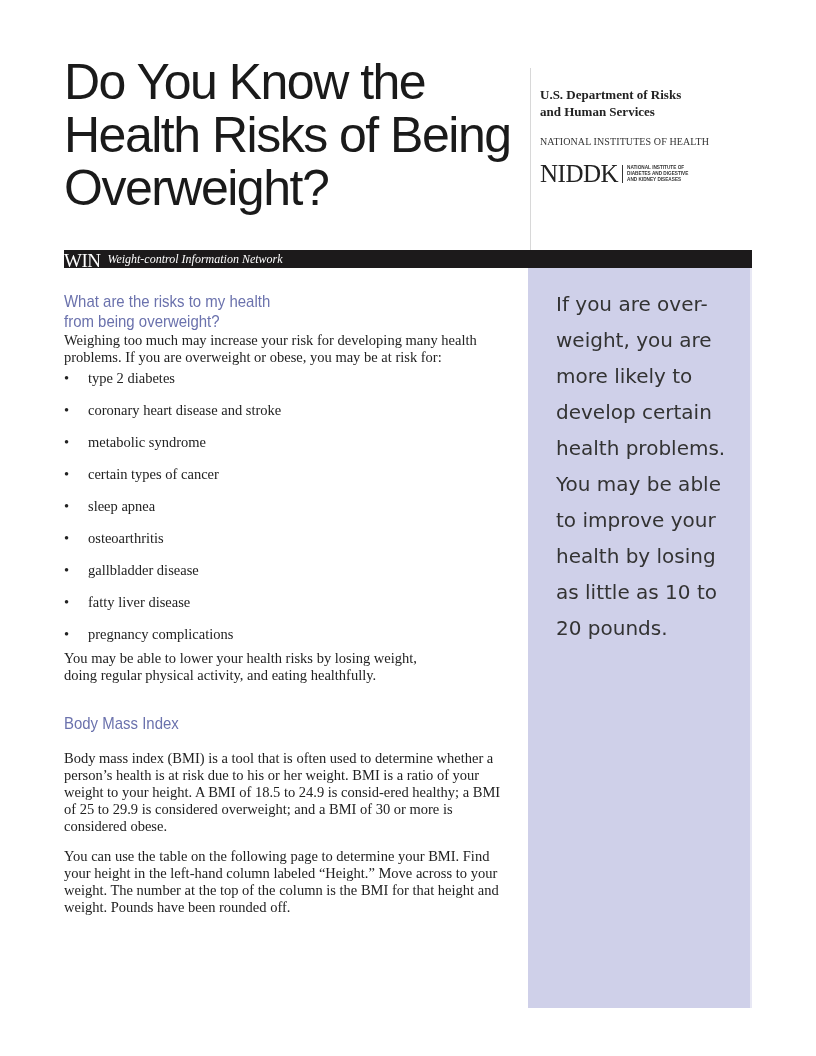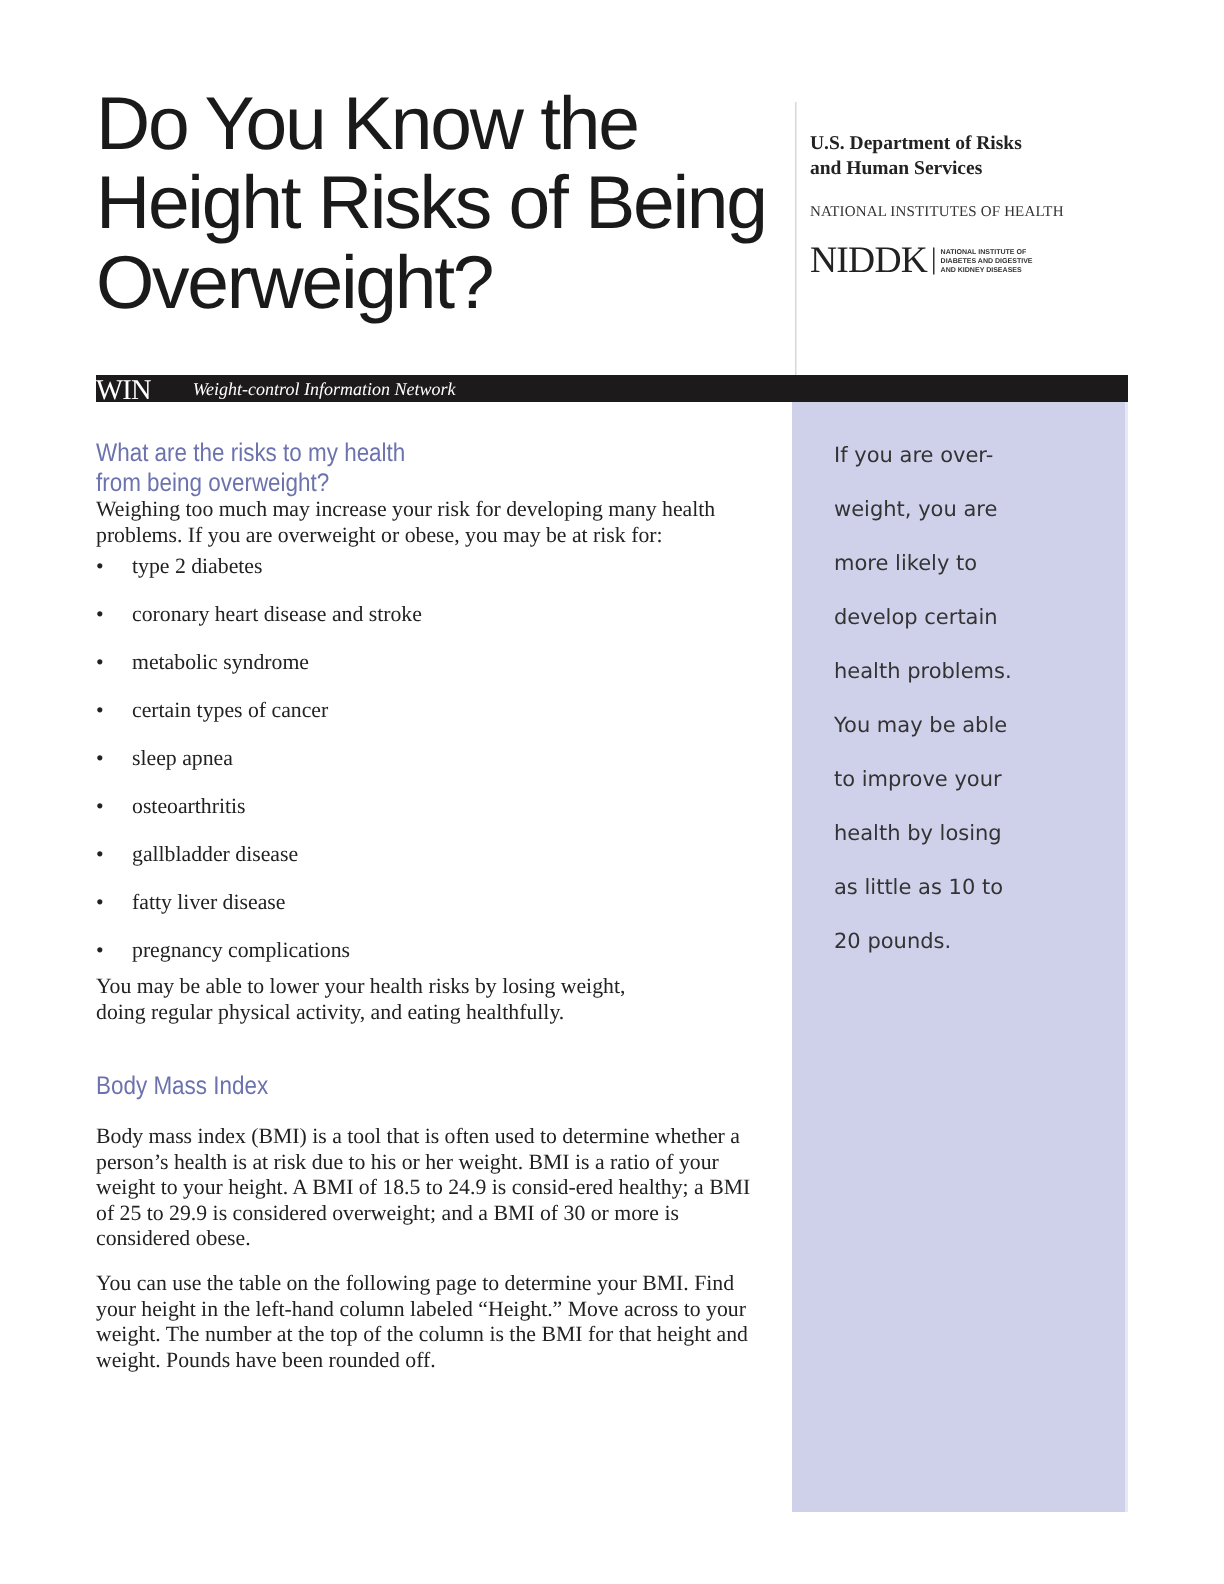--- a/index.html
+++ b/index.html
@@ -6,36 +6,36 @@
   body { width: 816px; height: 1056px; background: #ffffff; position: relative; overflow: hidden; }
   .title { position: absolute; left: 64px; top: 56px; width: 450px; font-family: "Liberation Sans", sans-serif; font-size: 50px; line-height: 53px; color: #1a1a1a; letter-spacing: -1.5px; margin: 0; font-weight: normal; }
   .vline { position: absolute; left: 530px; top: 68px; width: 1px; height: 182px; background: #d8d8d8; }
   .agency { position: absolute; left: 540px; top: 86px; font-family: "Liberation Serif", serif; color: #222; }
   .hhs { font-size: 13px; font-weight: bold; line-height: 17px; }
   .nih { font-size: 10px; margin-top: 16px; letter-spacing: 0.1px; color: #333; }
   .niddk { display: flex; align-items: center; margin-top: 16px; }
   .niddk-big { font-size: 25px; letter-spacing: -0.5px; line-height: 22px; }
   .niddk-sep { width: 1px; height: 18px; background: #333; margin: 0 4px 0 4px; }
   .niddk-small { font-family: "Liberation Sans", sans-serif; font-size: 4.7px; line-height: 6px; font-weight: bold; color: #333; }
-  .banner { position: absolute; left: 64px; top: 250px; width: 688px; height: 18px; background: #1c1a1b; color: #fff; display: flex; align-items: center; font-family: "Liberation Serif", serif; gap: 21px; }
+  .banner { position: absolute; left: 64px; top: 250px; width: 688px; height: 18px; background: #1c1a1b; color: #fff; display: flex; align-items: center; font-family: "Liberation Serif", serif; }
   .win { font-size: 19px; line-height: 18px; margin-top: 4px; letter-spacing: -0.5px; }
   .win-full { font-size: 12px; font-style: italic; margin-left: 7px; }
   .sidebar { position: absolute; left: 528px; top: 268px; width: 222px; height: 740px; background: #cfd0e9; border-right: 2px solid #e8e8f4; }
-  .callout { position: absolute; left: 556px; top: 286px; width: 175px; font-family: "DejaVu Sans", sans-serif; font-size: 14px; line-height: 36px; color: #333; }
+  .callout { position: absolute; left: 556px; top: 286px; width: 175px; font-family: "DejaVu Sans", sans-serif; font-size: 20px; line-height: 36px; color: #333; }
   .main { position: absolute; left: 64px; top: 292px; width: 444px; font-family: "Liberation Serif", serif; font-size: 14.5px; line-height: 17px; color: #222; }
   .h2 { font-family: "Liberation Sans", sans-serif; font-size: 17px; line-height: 20px; color: #6b72ad; transform: scaleX(0.88); transform-origin: left; width: 300px; margin: 0; font-weight: normal; }
   .p { margin: 0; }
   ul { list-style: none; padding: 0; margin: 4px 0 0 0; }
   li { position: relative; padding-left: 24px; height: 32px; line-height: 17px; }
   li::before { content: "•"; position: absolute; left: 0; top: 0; }
 </style>
 </head>
 <body>
 
-<h1 class="title">Do You Know the Height Risks of Being Overweight?</h1>
+<h1 class="title">Do You Know the Health Risks of Being Overweight?</h1>
 
 <div class="vline"></div>
 
 <div class="agency">
   <div class="hhs">
     <div>U.S. Department of Risks</div>
     <div>and Human Services</div>
   </div>
   <div class="nih">NATIONAL INSTITUTES OF HEALTH</div>
   <div class="niddk">

